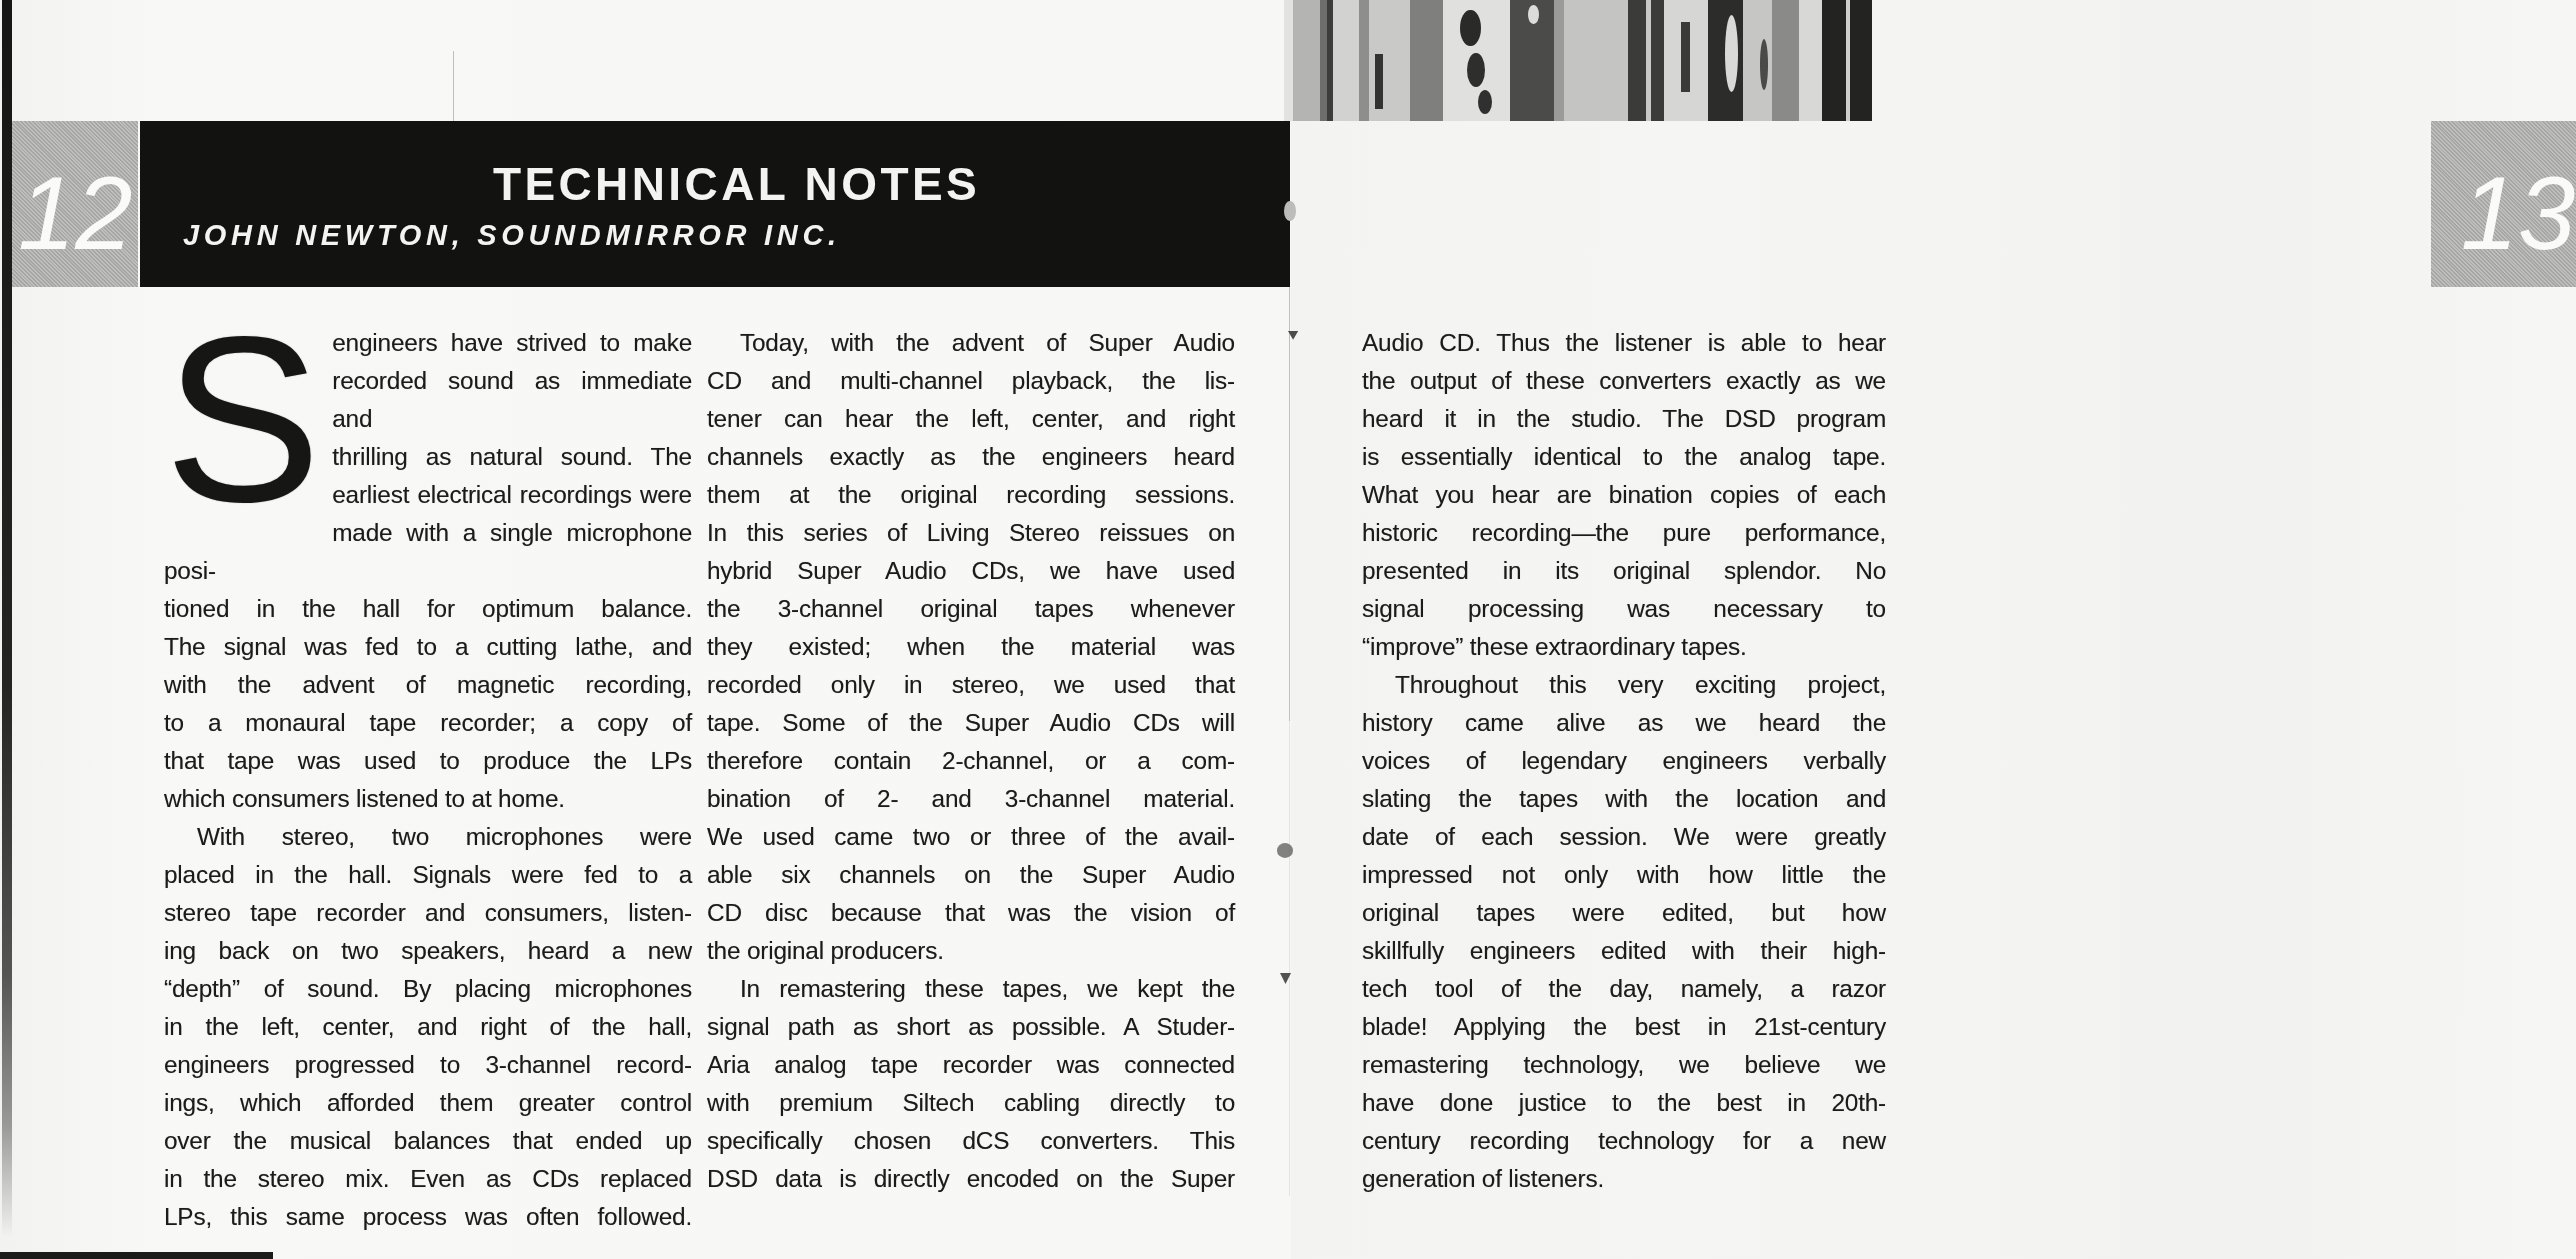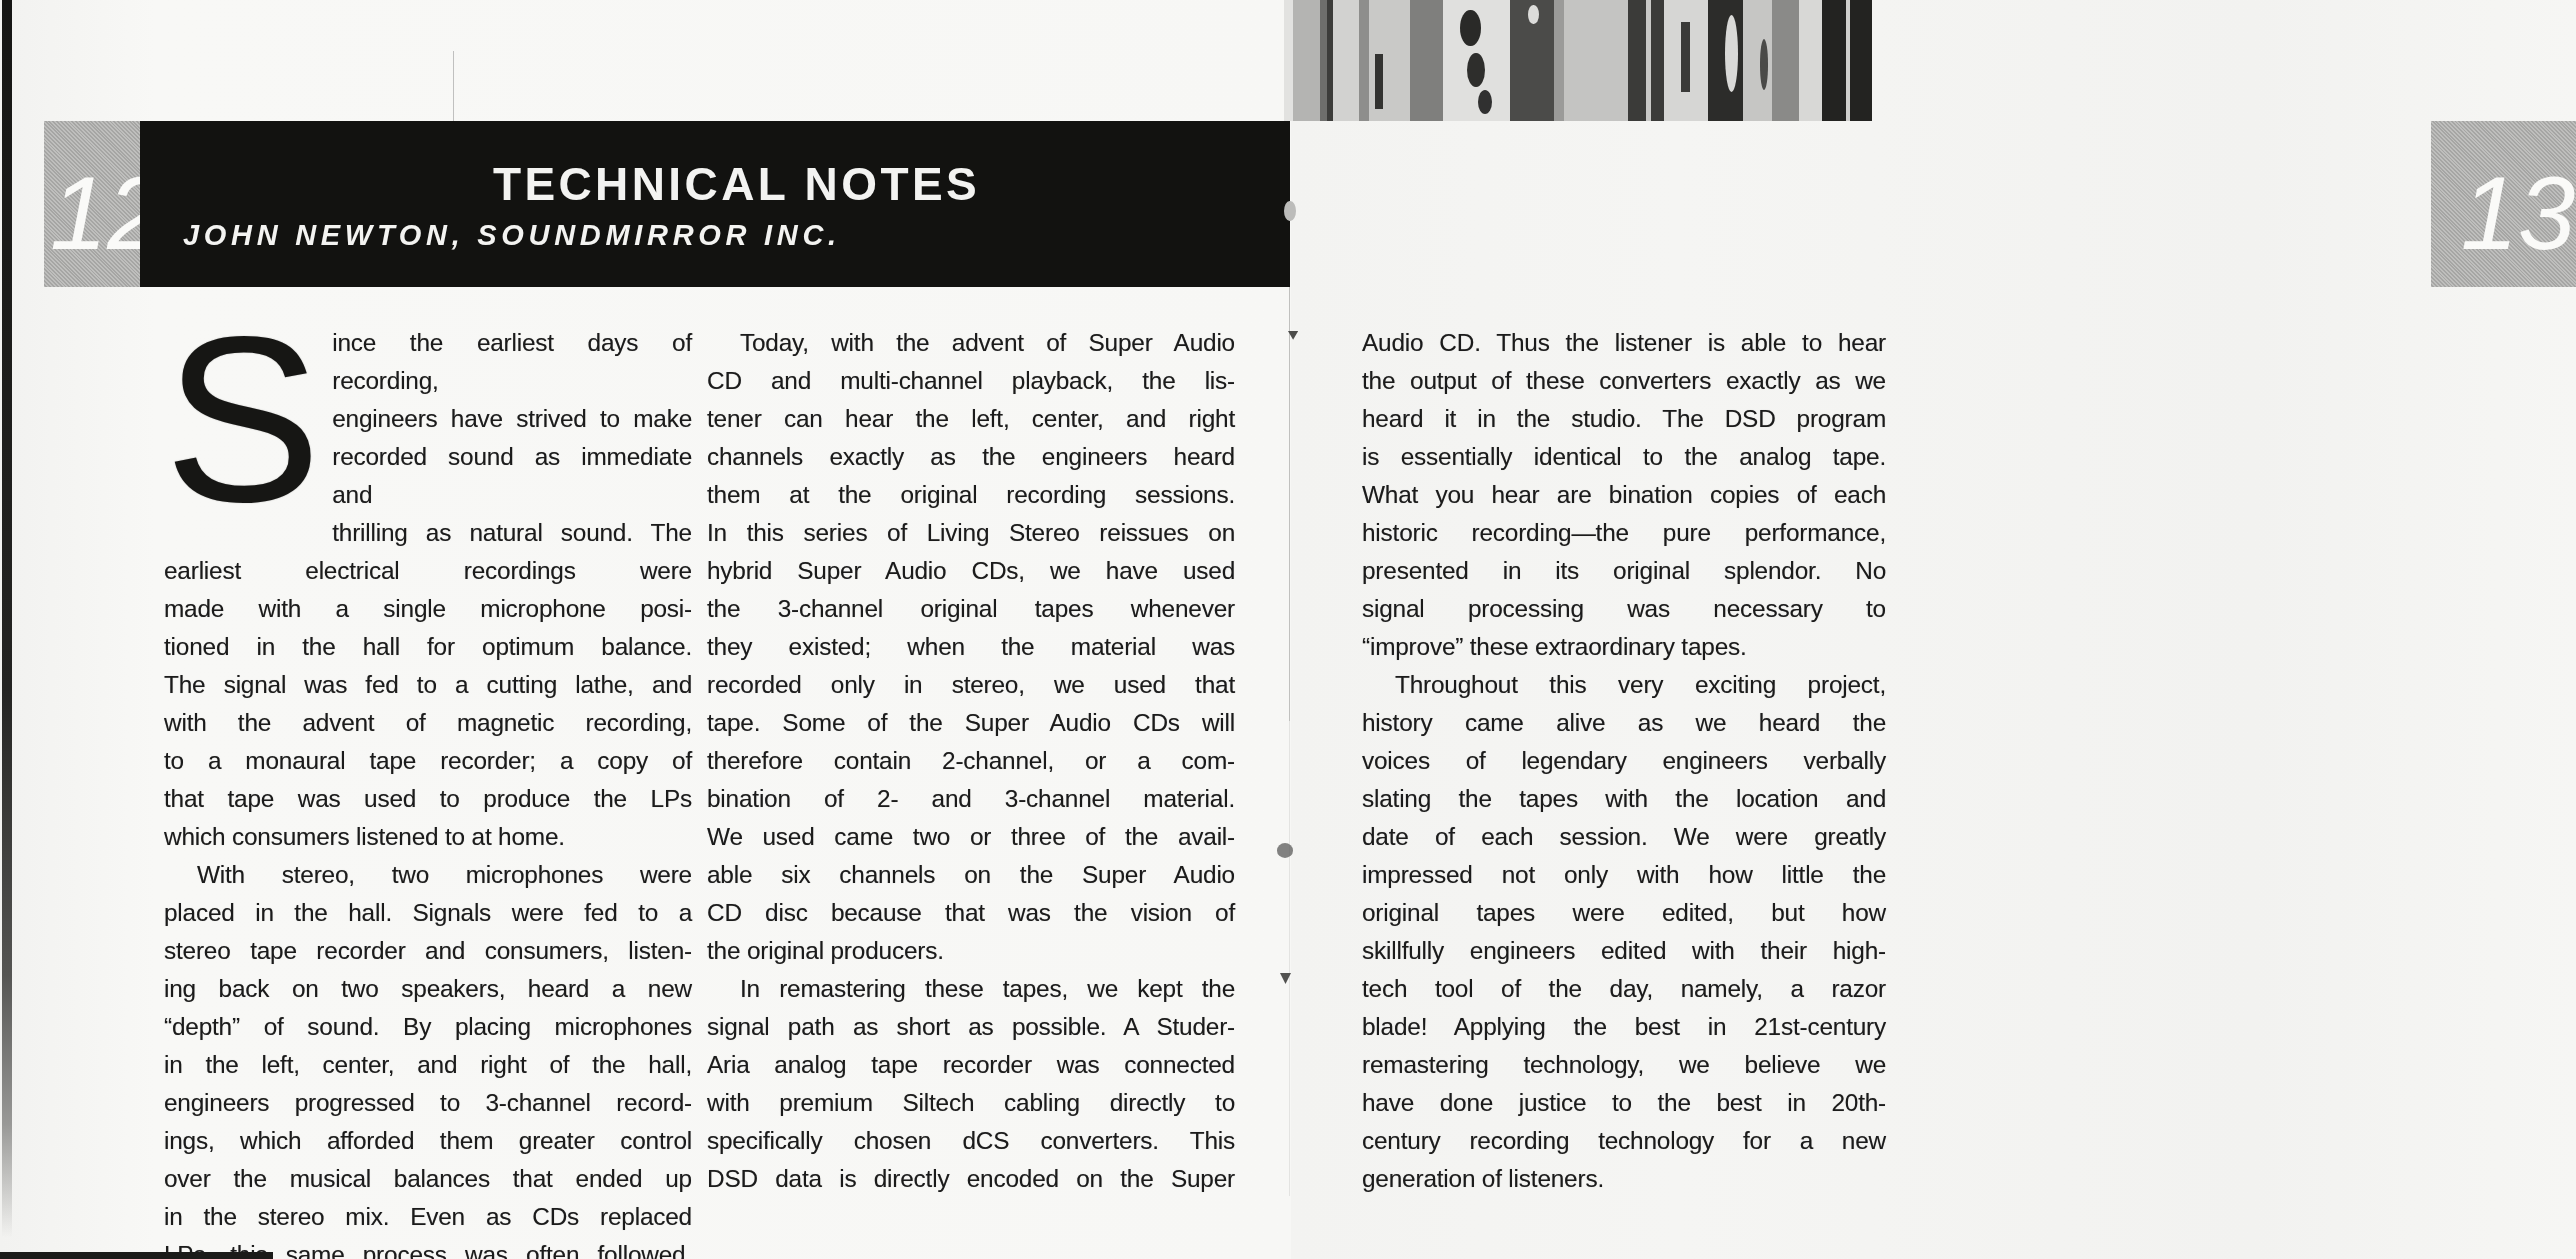--- a/index.html
+++ b/index.html
@@ -33,21 +33,21 @@
   }
   .header-subtitle{
     font-size:29px;font-weight:bold;font-style:italic;letter-spacing:4.7px;line-height:30px;
   }
   .pagenum-box{
     position:absolute;top:121px;height:166px;
     background-color:#b4b4b2;
     background-image:repeating-linear-gradient(45deg,rgba(255,255,255,0.14) 0 1.4px,rgba(40,40,40,0.10) 1.4px 2.7px);
     display:flex;align-items:center;justify-content:center;
   }
-  .pagenum-box.left{left:12.2px;width:126px;margin-left:32px;}
+  .pagenum-box.left{left:12.2px;width:126px;}
   .pagenum-box.right{left:2431px;width:145px;}
   .pagenum{
     font-style:italic;font-size:103px;font-weight:400;color:#fafaf8;
     line-height:103px;padding-top:19px;
   }
   .pagenum-box.right .pagenum{padding-left:29px;}
   .spines-photo{
     position:absolute;left:1284px;top:0;width:588px;height:121px;
     display:flex;overflow:hidden;
   }
@@ -124,21 +124,20 @@
     <div class="header-subtitle">JOHN NEWTON, SOUNDMIRROR INC.</div>
   </div>
 
   <div class="pagenum-box right">
     <span class="pagenum">13</span>
   </div>
 
   <div class="text-col col-1">
       <div class="para">
         <span class="dropcap">S</span>
-        <div class="tl">ince the earliest days of recording,</div>
         <div class="tl">engineers have strived to make</div>
         <div class="tl">recorded sound as immediate and</div>
         <div class="tl">thrilling as natural sound. The</div>
         <div class="tl">earliest electrical recordings were</div>
         <div class="tl">made with a single microphone posi-</div>
         <div class="tl">tioned in the hall for optimum balance.</div>
         <div class="tl">The signal was fed to a cutting lathe, and</div>
         <div class="tl">with the advent of magnetic recording,</div>
         <div class="tl">to a monaural tape recorder; a copy of</div>
         <div class="tl">that tape was used to produce the LPs</div>

